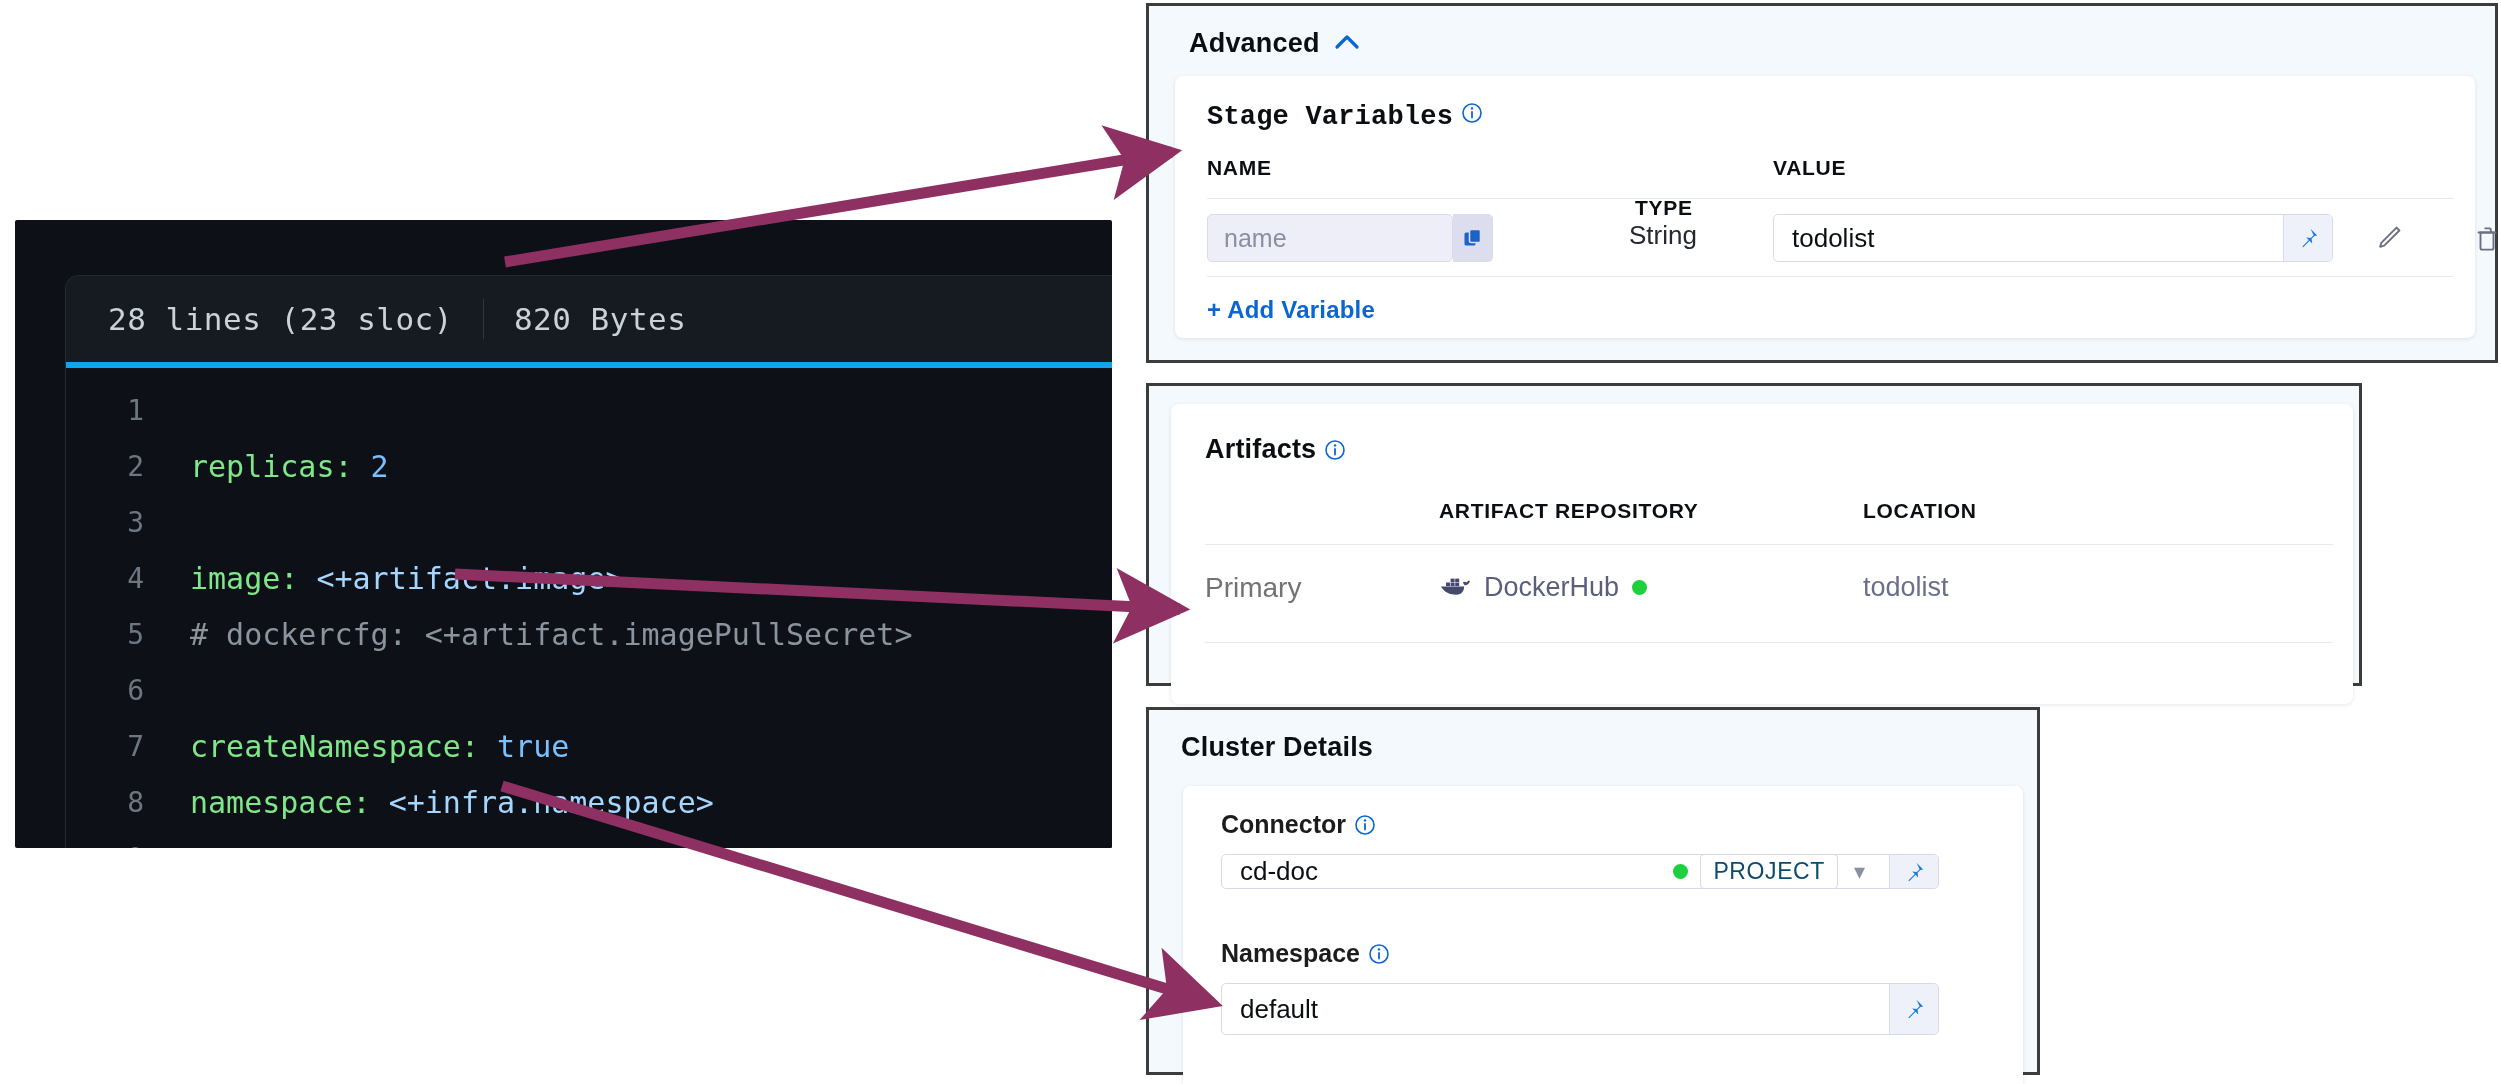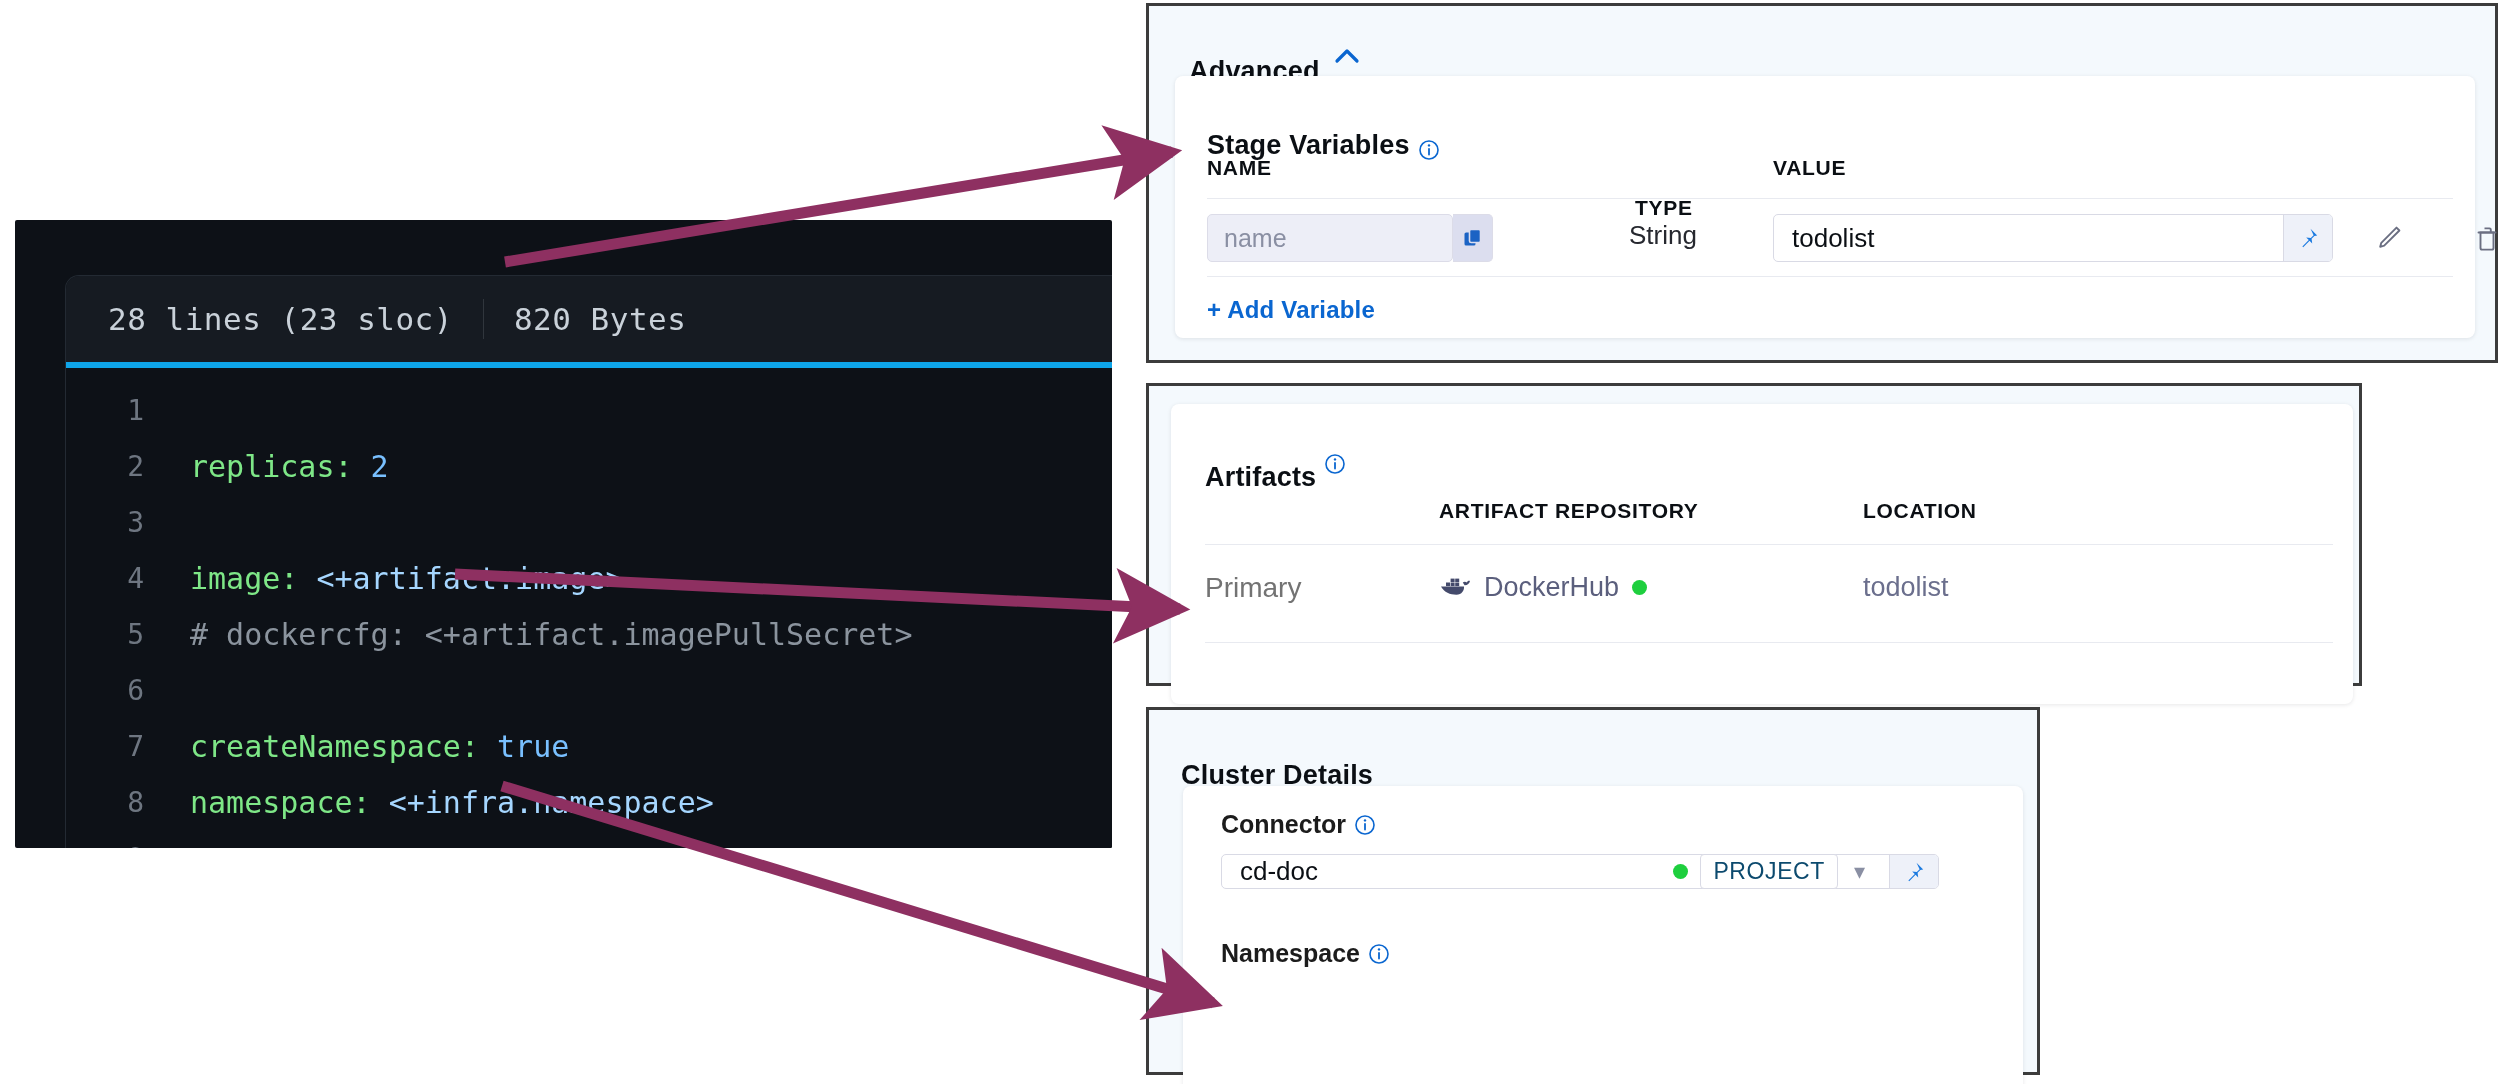--- a/index.html
+++ b/index.html
@@ -50,21 +50,21 @@
   
   .panel{
     position:absolute;background:#f4f9fd;
     border:3px solid #3c3c3c;box-sizing:border-box;
   }
   .inner-card{
     position:absolute;background:#ffffff;border-radius:8px;
     box-shadow:0 1px 4px rgba(16,22,26,.10);
   }
   .sec-title{
-    font-size:27px;font-weight:bold;color:#0b0f14;letter-spacing:.2px;margin-top:28px;
+    font-size:27px;font-weight:bold;color:#0b0f14;letter-spacing:.2px;
   }
   .field-label{
     font-size:25px;font-weight:bold;color:#1c1c1c;
   }
   .col-head{
     font-size:21px;font-weight:bold;color:#0b0f14;letter-spacing:.7px;
   }
   .info-ico{
     display:inline-block;width:22px;height:22px;vertical-align:-3px;
     margin-left:8px;
@@ -79,21 +79,21 @@
     width:48px;height:100%;display:flex;align-items:center;
     justify-content:center;background:#eef1f9;border-left:1px solid #d9dae5;
     border-top-right-radius:4px;border-bottom-right-radius:4px;
   }
   .icon-btn{display:flex;align-items:center;justify-content:center;}
 
   
   #panel-advanced{left:1146px;top:3px;width:1352px;height:360px;}
   #adv-title{position:absolute;left:40px;top:22px;display:flex;align-items:center;gap:14px;}
   #adv-card{left:26px;top:70px;width:1300px;height:262px;}
-  #stagevars-title{position:absolute;left:32px;top:26px;display:flex;align-items:flex-end;}
+  #stagevars-title{position:absolute;left:32px;top:26px;display:flex;align-items:flex-start;font-family:Liberation Mono, monospace;}
   #sv-head{position:absolute;left:32px;top:80px;right:22px;height:30px;}
   #sv-head .col-head{position:absolute;top:0;}
   #sv-rule1{position:absolute;left:32px;top:122px;right:22px;}
   #sv-rule2{position:absolute;left:32px;top:200px;right:22px;}
   #sv-row{position:absolute;left:32px;top:138px;right:22px;height:48px;}
   #sv-name{
     position:absolute;left:0;top:0;width:246px;height:48px;
     background:#edeef7;border:1px solid #dcdce8;border-radius:5px;
     display:flex;align-items:center;padding-left:16px;box-sizing:border-box;
     font-size:25px;color:#8a8fa3;
@@ -362,20 +362,28 @@
       <span class="field-label">Namespace</span>
       <span class="info-ico">
         <svg width="22" height="22" viewBox="0 0 22 22">
             <circle cx="11" cy="11" r="9" fill="none" stroke="#0a66d0" stroke-width="1.6"></circle>
             <circle cx="11" cy="6.4" r="1.2" fill="#0a66d0"></circle>
             <rect x="10.1" y="9" width="1.8" height="7.5" rx=".9" fill="#0a66d0"></rect>
           </svg>
       </span>
     </div>
 
+    <div class="txtbox" id="cl-namespace-box">
+      <span>default</span>
+      <span class="pin-btn" style="margin-left:auto;">
+        <svg width="24" height="24" viewBox="0 0 24 24">
+            <path d="M14.5 2.8 L21.2 9.5 L18.4 10 L15.6 12.8 L16.2 17.4 L13.6 14.8 L7.2 21.2 L6.4 20.4 L12.8 14 L10.2 11.4 L14.8 12 L17.6 9.2 Z" fill="#1b7ae0"></path>
+          </svg>
+      </span>
+    </div>
   </div>
 </div>
 
 <svg id="arrows">
   <defs>
     <marker id="ah" viewBox="0 0 12 12" refX="10" refY="6" markerWidth="7.5" markerHeight="7.5" orient="auto-start-reverse">
       <path d="M0.5 0.5 L11.5 6 L0.5 11.5 L3 6 Z" fill="#8e3061"></path>
     </marker>
   </defs>
   <line x1="505" y1="262" x2="1172" y2="152" stroke="#8e3061" stroke-width="11" marker-end="url(#ah)"></line>

